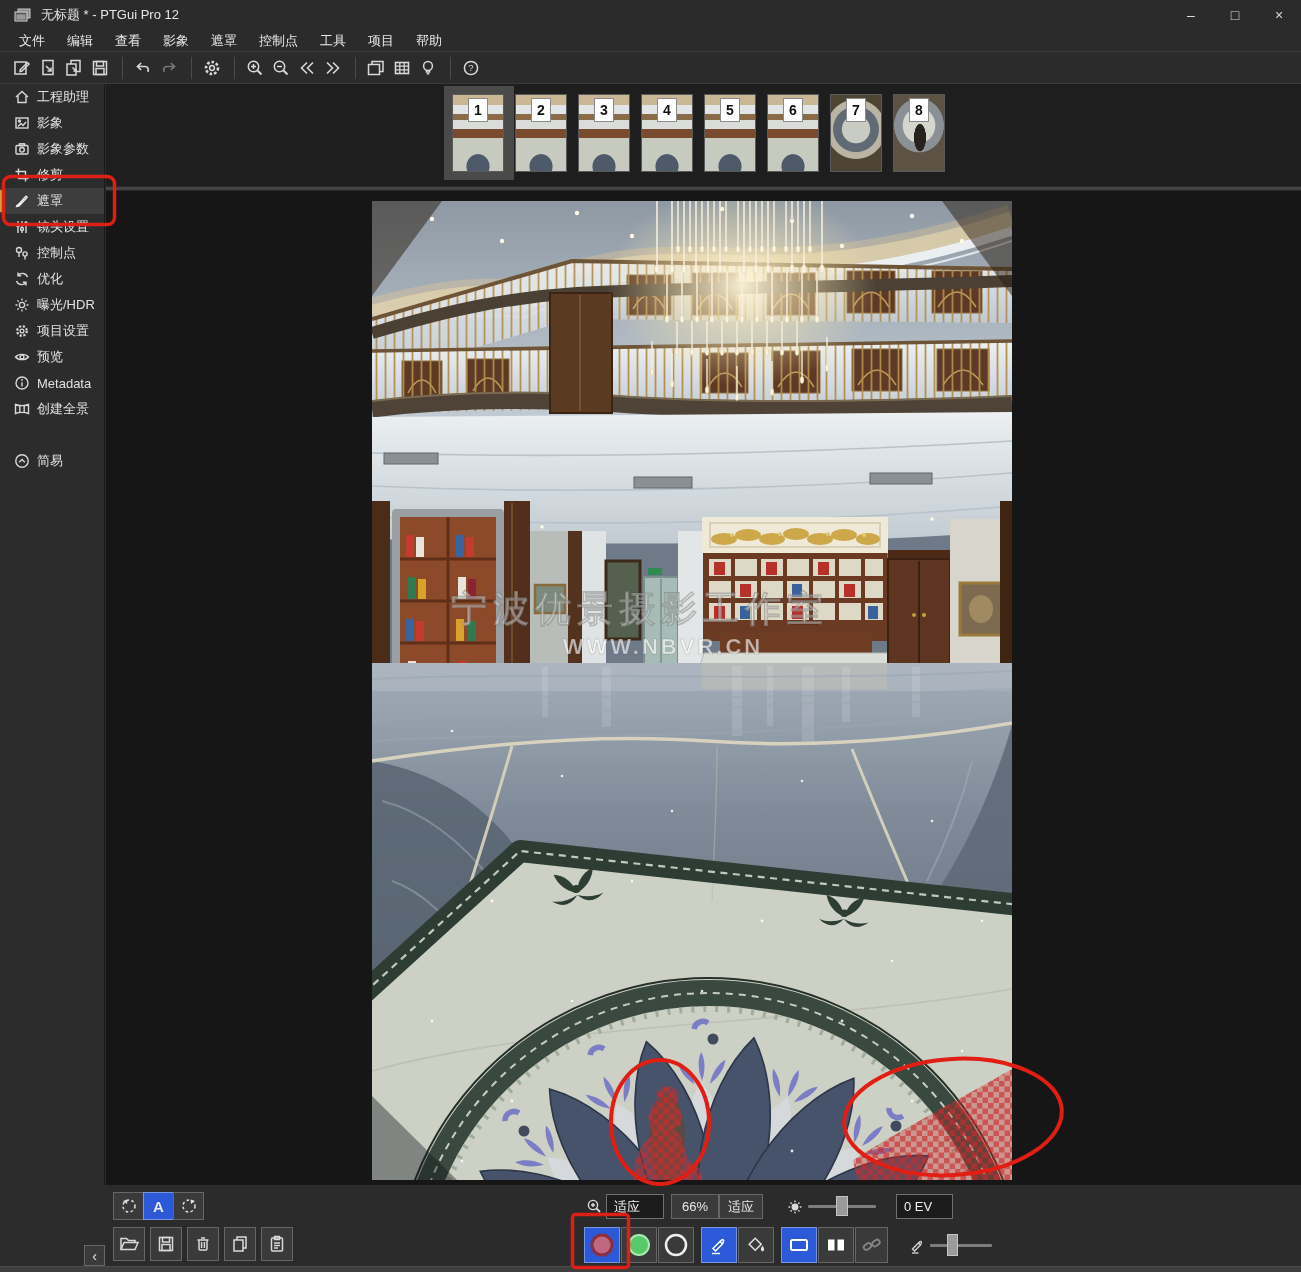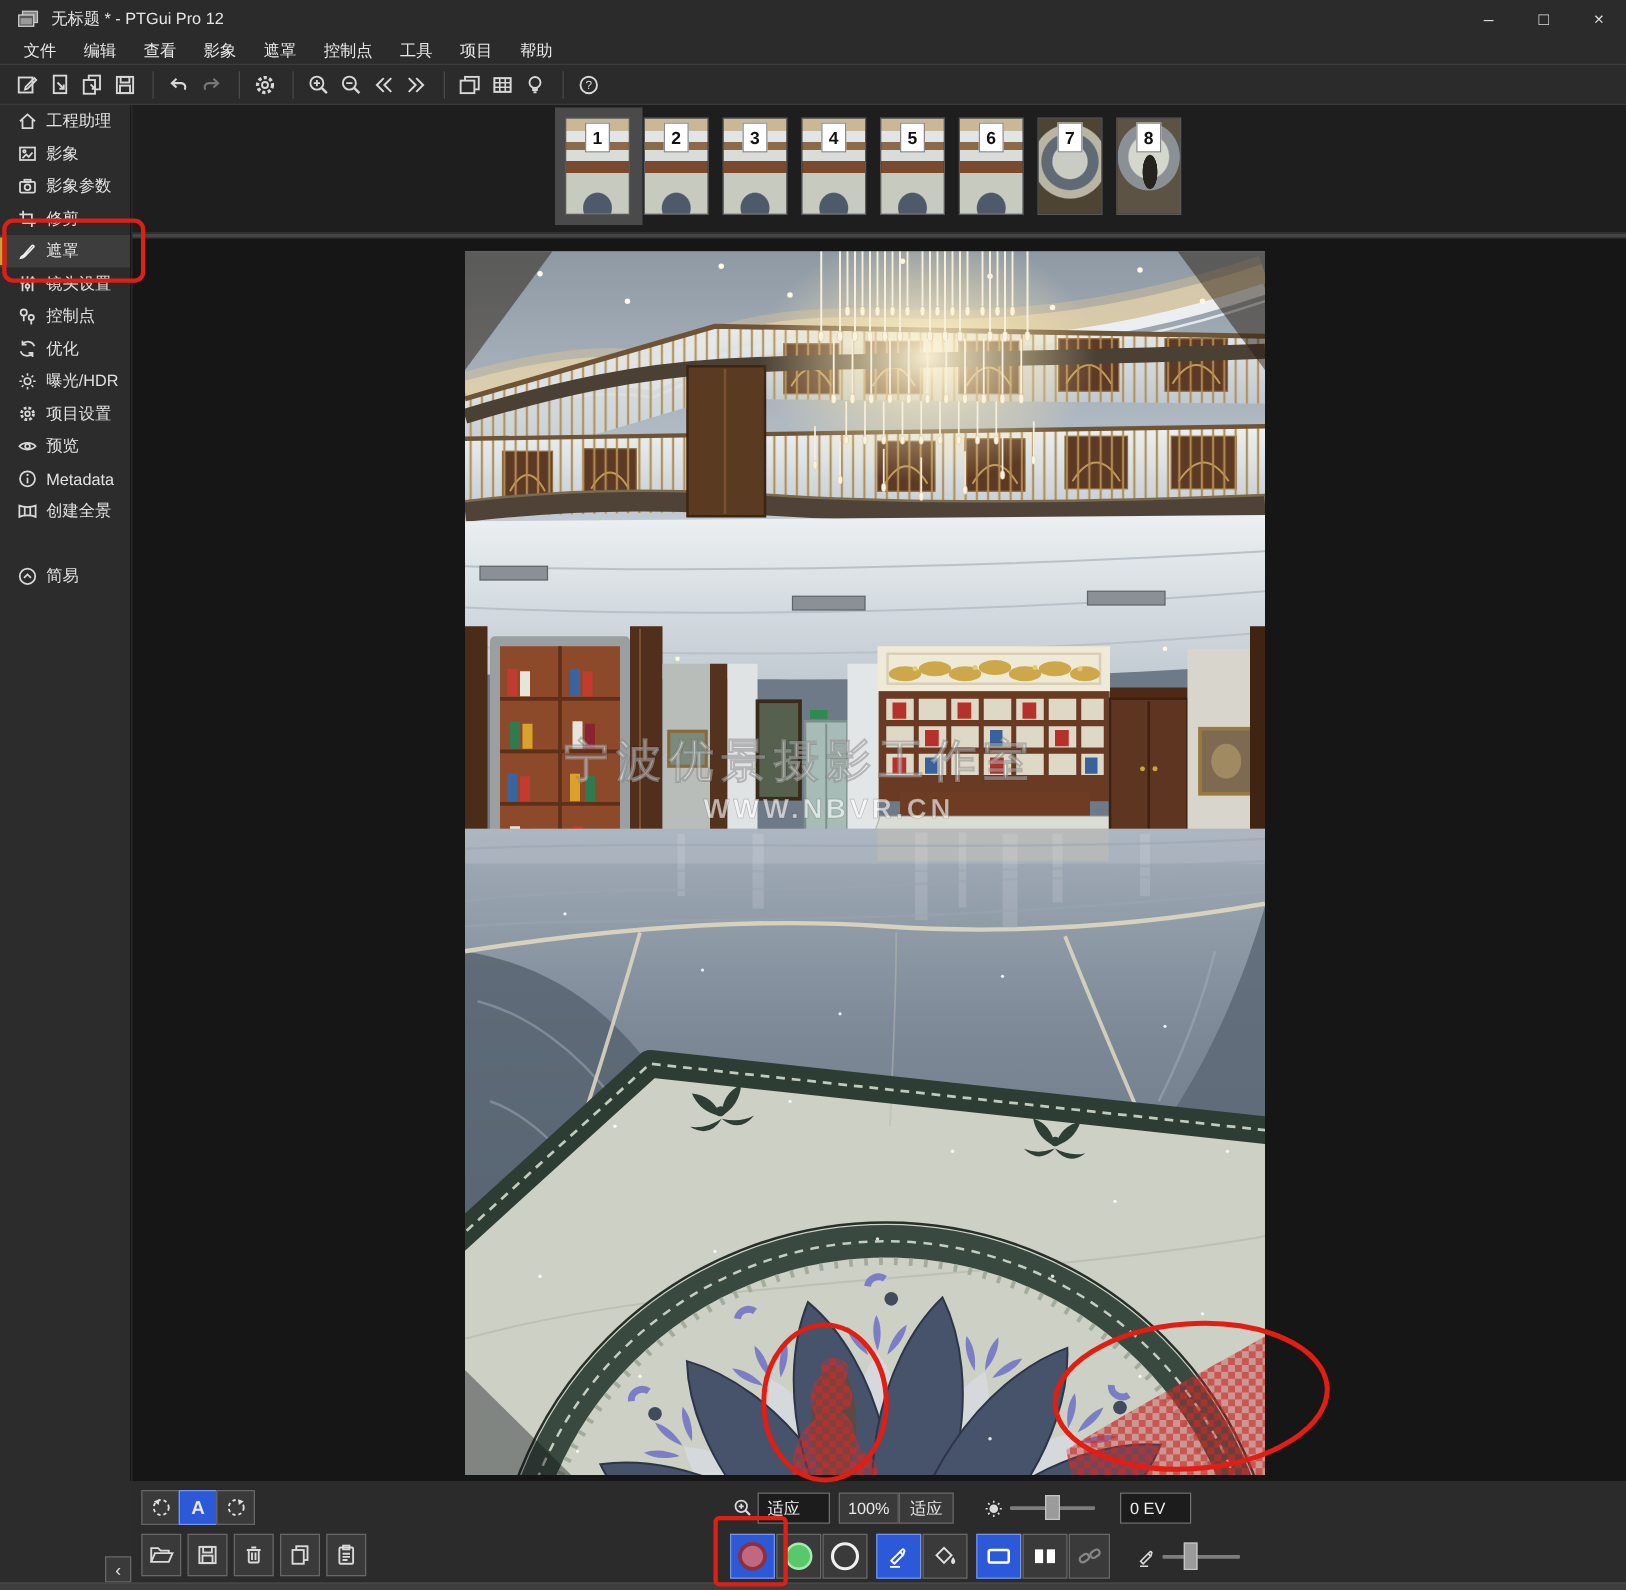--- a/index.html
+++ b/index.html
@@ -823,21 +823,21 @@
         <path d="M7 9 H13 M7 11.5 H13 M7 14 H11"></path>
       </svg>
     </div>
 
   <svg class="ico" style="left:586px; top:1198px;" width="17" height="17" viewBox="0 0 17 17" fill="none" stroke="#dadada" stroke-width="1.4">
       <circle cx="7" cy="7" r="4.6"></circle>
       <path d="M10.4 10.4 L14 14" stroke-width="1.8"></path>
       <path d="M5 7 H9 M7 5 V9"></path>
     </svg>
   <div class="input" style="left:606px; top:1194px; width:58px; height:25px;">适应</div>
-  <div class="btn txt" style="left:671px; top:1194px; width:48px; height:25px;">100%</div>
+  <div class="btn txt" style="left:671px; top:1194px; width:48px; height:25px;">66%</div>
   <div class="btn txt" style="left:719px; top:1194px; width:44px; height:25px;">适应</div>
   <svg class="ico" style="left:787px; top:1199px;" width="16" height="16" viewBox="0 0 16 16" fill="none" stroke="#dadada" stroke-width="1.3">
       <circle cx="8" cy="8" r="2.8" fill="#dadada"></circle>
       <path d="M8 1.5 V3.2 M8 12.8 V14.5 M1.5 8 H3.2 M12.8 8 H14.5 M3.5 3.5 L4.7 4.7 M11.3 11.3 L12.5 12.5 M12.5 3.5 L11.3 4.7 M4.7 11.3 L3.5 12.5"></path>
     </svg>
   <div class="slider-track" style="left:808px; top:1205px; width:68px;"></div>
   <div class="slider-thumb" style="left:836px; top:1196px; width:12px; height:20px;"></div>
   <div class="input" style="left:884px; top:1194px; width:57px; height:25px;margin-left:12px;">0 EV</div>
 
   <div class="btn sel" style="left:584px; top:1227px; width:36px; height:36px;">

